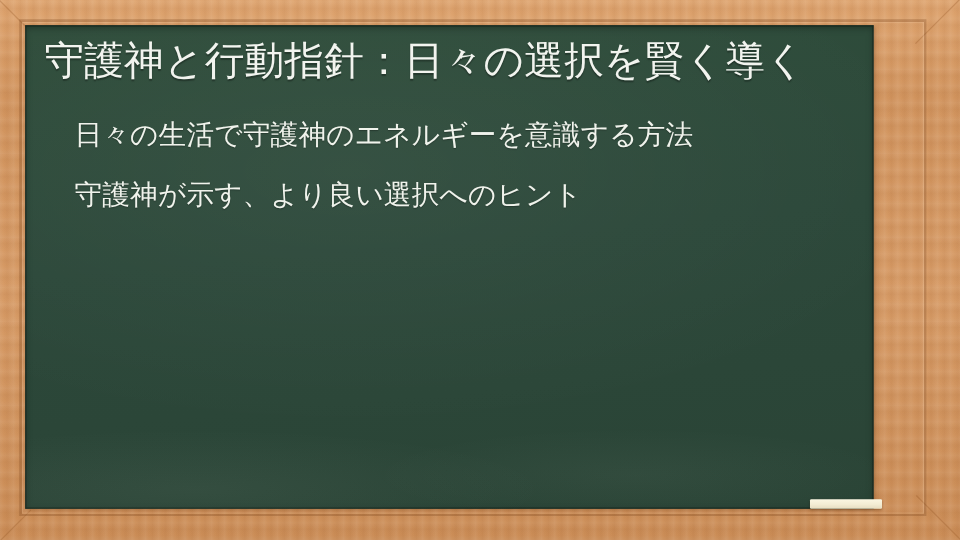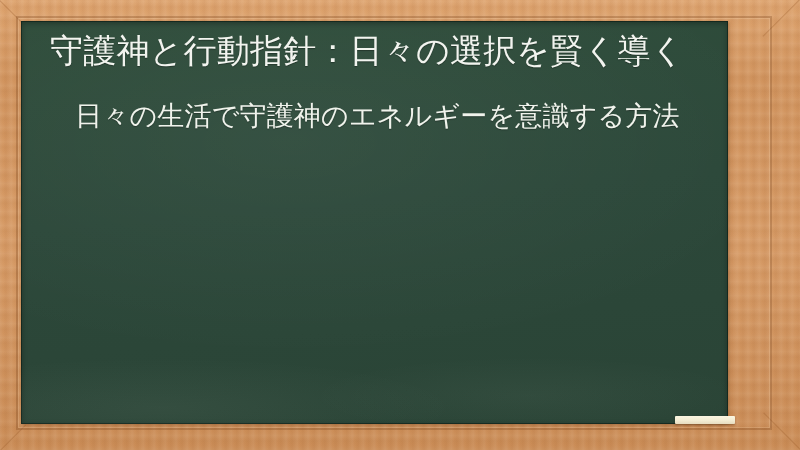--- a/index.html
+++ b/index.html
@@ -88,42 +88,42 @@
     inset: 0;
     pointer-events: none;
     background:
       radial-gradient(60% 18% at 20% 96%, rgba(235,238,225,0.05) 0%, rgba(235,238,225,0) 70%),
       radial-gradient(45% 14% at 72% 93%, rgba(235,238,225,0.04) 0%, rgba(235,238,225,0) 70%);
   }
 
   .board-content {
     position: relative;
     z-index: 2;
-    padding: 9px 14px 0 29px;
+    padding: 9px 14px 0 16px;
   }
 
   .board-title {
     color: #f2f4ef;
     font-size: 33px;
     line-height: 1.30;
     font-weight: 400;
     letter-spacing: 0.2px;
     margin: 0;
     text-shadow: 0 1px 1px rgba(0,0,0,0.30);
   }
 
   .board-list {
     list-style: none;
     margin: 29px 0 0 0;
     padding: 0 0 0 25px;
   }
 
   .board-list-item {
     color: #f0f3ec;
-    font-size: 27px;
+    font-size: 23px;
     line-height: 1.0;
     margin-bottom: 27px;
     letter-spacing: 0.2px;
     text-shadow: 0 1px 1px rgba(0,0,0,0.28);
   }
 
   
   .chalk {
     position: absolute;
     left: 675px;
@@ -150,20 +150,21 @@
 
   <div class="frame-bevel"></div>
 
   <div class="board">
     <div class="board-content">
 
       <h1 class="board-title">守護神と行動指針：日々の選択を賢く導く</h1>
 
       <ul class="board-list">
         <li class="board-list-item">日々の生活で守護神のエネルギーを意識する方法</li>
+        <li class="board-list-item">守護神が示す、より良い選択へのヒント</li>
       </ul>
 
     </div>
   </div>
 
   <div class="chalk"></div>
 
 </div>
 
 </body></html>

